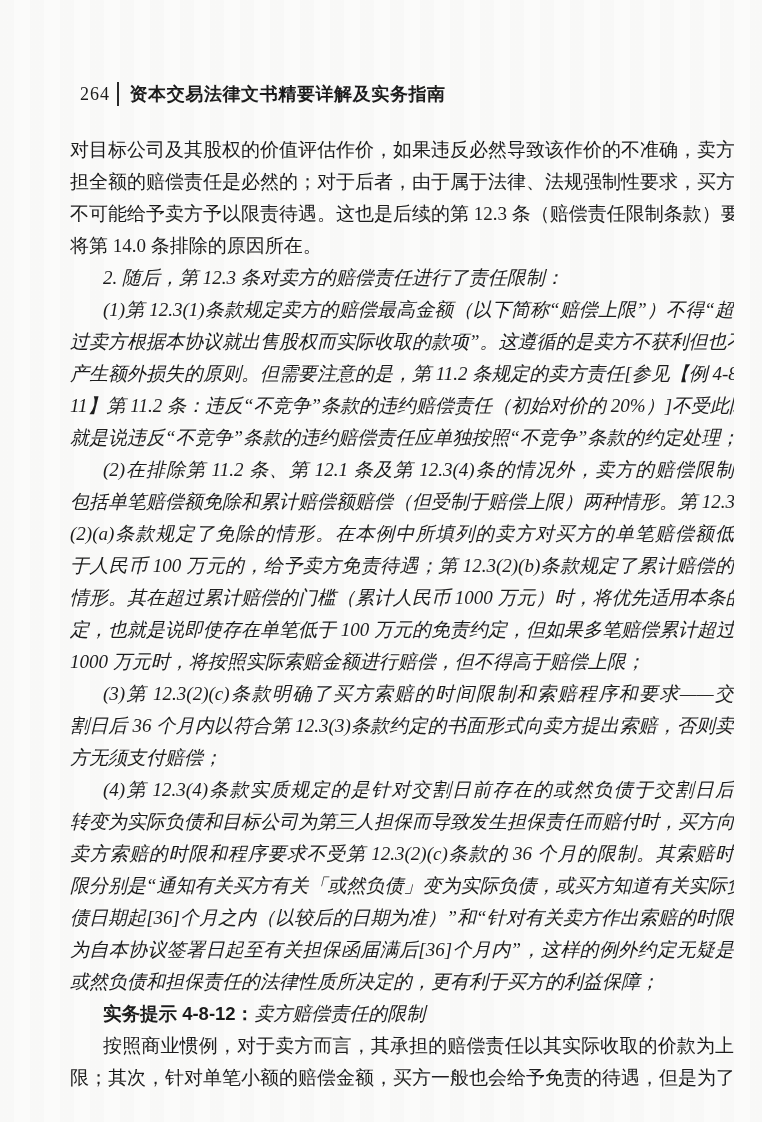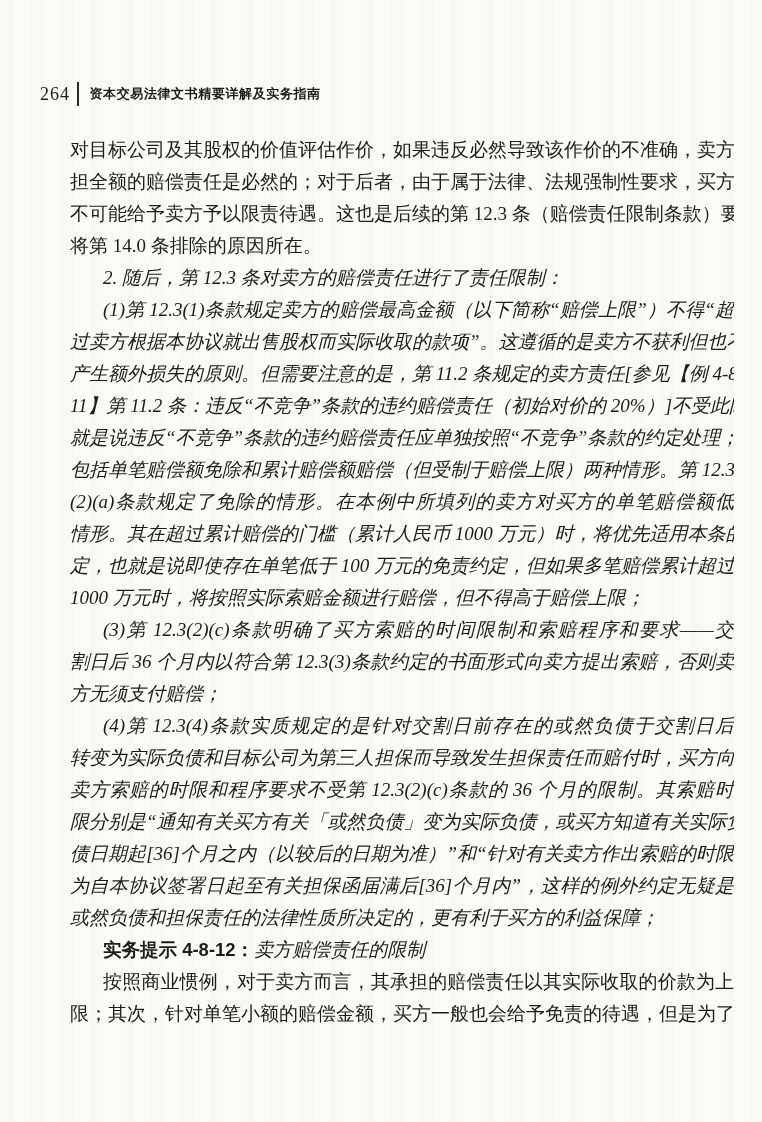--- a/index.html
+++ b/index.html
@@ -15,28 +15,28 @@
     background:repeating-linear-gradient(90deg,
       rgba(0,0,0,0.013) 0 14px, rgba(0,0,0,0) 14px 30px);
   }
   
   .header{
     position:absolute;top:80px;left:40px;height:28px;
     display:flex;align-items:center;
   }
   .page-num{
     font-family:"Liberation Serif","DejaVu Serif",serif;
-    font-size:18px;letter-spacing:1px;
+    font-size:18px;letter-spacing:1px;margin-left:40px;
   }
   .header-rule{
     width:1.5px;height:24px;background:#2a2a2a;margin:0 11px 0 7px;
   }
   .book-title{
     font-family:"Liberation Sans","DejaVu Sans",sans-serif;
-    font-weight:bold;font-size:13px;letter-spacing:0.6px;
+    font-weight:bold;font-size:18px;letter-spacing:0.6px;
   }
   
   .content{
     position:absolute;left:70px;top:134px;width:664px;
   }
   .para{margin:0;padding:0;}
   .ln{
     height:32px;line-height:32px;font-size:19px;
     text-align:justify;text-align-last:justify;
     overflow:hidden;white-space:nowrap;
@@ -86,22 +86,24 @@
 
   <div class="para kai indent">
     <div class="ln first">(1)第 12.3(1)条款规定卖方的赔偿最高金额（以下简称“赔偿上限”）不得“超</div>
     <div class="ln">过卖方根据本协议就出售股权而实际收取的款项”。这遵循的是卖方不获利但也不得</div>
     <div class="ln">产生额外损失的原则。但需要注意的是，第 11.2 条规定的卖方责任[参见【例 4-8-</div>
     <div class="ln">11】第 11.2 条：违反“不竞争”条款的违约赔偿责任（初始对价的 20%）]不受此限，也</div>
     <div class="ln end">就是说违反“不竞争”条款的违约赔偿责任应单独按照“不竞争”条款的约定处理；</div>
   </div>
 
   <div class="para kai indent">
+    <div class="ln first">(2)在排除第 11.2 条、第 12.1 条及第 12.3(4)条的情况外，卖方的赔偿限制</div>
     <div class="ln">包括单笔赔偿额免除和累计赔偿额赔偿（但受制于赔偿上限）两种情形。第 12.3</div>
     <div class="ln">(2)(a)条款规定了免除的情形。在本例中所填列的卖方对买方的单笔赔偿额低</div>
+    <div class="ln">于人民币 100 万元的，给予卖方免责待遇；第 12.3(2)(b)条款规定了累计赔偿的</div>
     <div class="ln">情形。其在超过累计赔偿的门槛（累计人民币 1000 万元）时，将优先适用本条的规</div>
     <div class="ln">定，也就是说即使存在单笔低于 100 万元的免责约定，但如果多笔赔偿累计超过</div>
     <div class="ln end">1000 万元时，将按照实际索赔金额进行赔偿，但不得高于赔偿上限；</div>
   </div>
 
   <div class="para kai indent">
     <div class="ln first">(3)第 12.3(2)(c)条款明确了买方索赔的时间限制和索赔程序和要求——交</div>
     <div class="ln">割日后 36 个月内以符合第 12.3(3)条款约定的书面形式向卖方提出索赔，否则卖</div>
     <div class="ln end">方无须支付赔偿；</div>
   </div>

